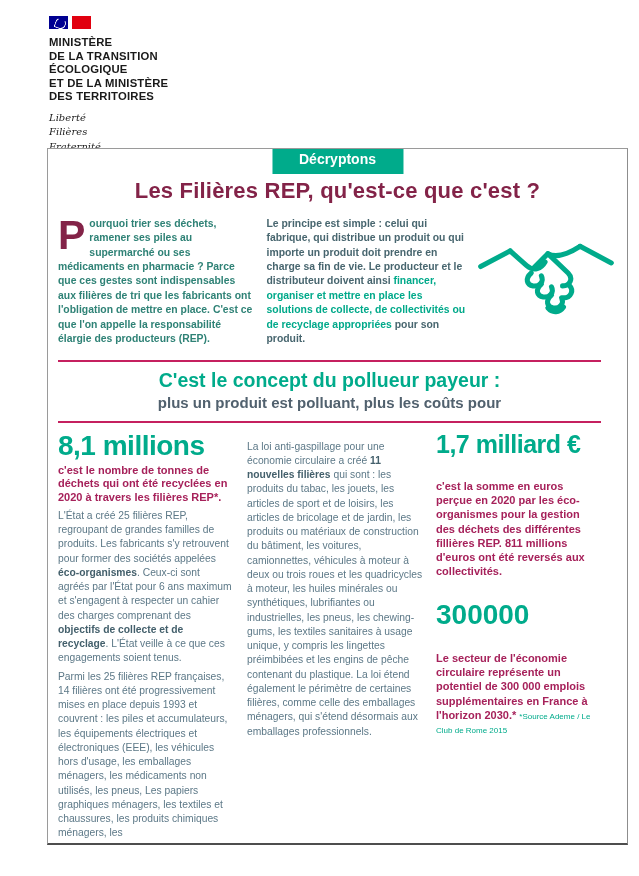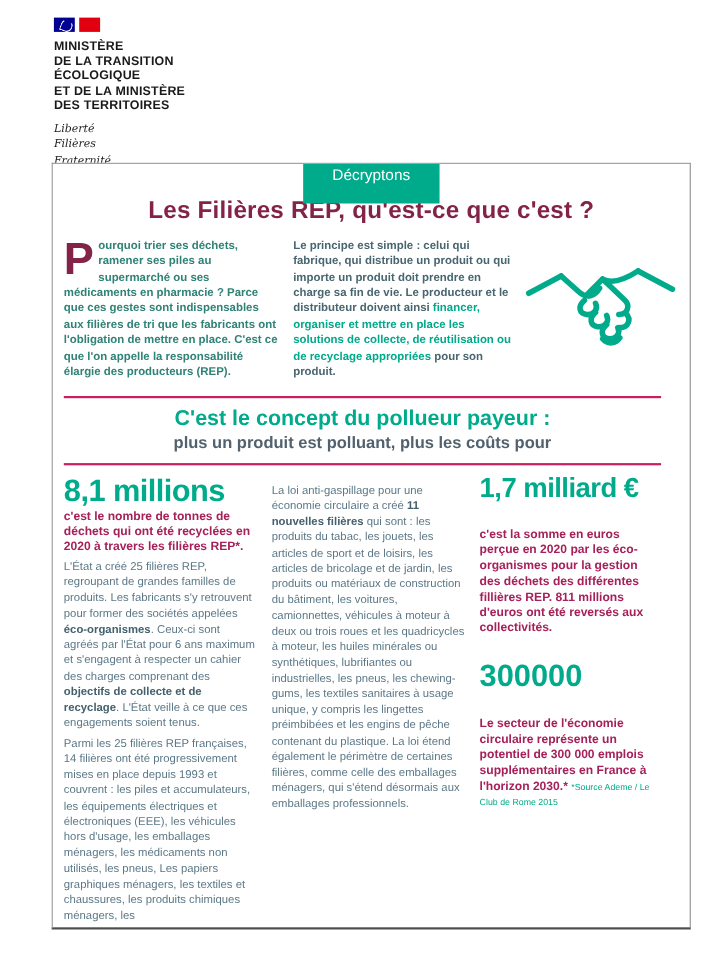--- a/index.html
+++ b/index.html
@@ -25,22 +25,22 @@
   .gov-motto { margin-top:7px; font-family:"DejaVu Serif", serif; font-style:italic; font-size:10px; color:#222; line-height:1.45; }
 
   
   .frame {
     position:absolute; left:47px; top:148px; width:581px; height:697px;
     border:1px solid #9a9a9a; border-bottom:2px solid #4d4d4d; border-right:1.5px solid #8d8d8d;
     background:#fff; overflow:hidden;
   }
   .banner {
     position:absolute; top:0; left:50%; transform:translateX(-50%);
-    background:#00ab8b; color:#fff; font-weight:normal; font-size:14px;
-    padding:3px 27px 19px; line-height:1;
+    background:#00ab8b; color:#fff; font-weight:bold; font-size:14px;
+    padding:3px 27px 8px; line-height:1;
   }
   .page-title {
     margin-top:29px; text-align:center;
     color:#832348; font-weight:bold; font-size:22px; letter-spacing:.2px;
   }
 
   
   .intro-row { display:flex; gap:11px; padding:0 12px 0 10px; margin-top:13px; }
   .intro-col1 { width:198px; font-size:10.4px; line-height:1.38; color:#2f8276; font-weight:600; }
   .dropcap { float:left; font-size:41px; line-height:.78; font-weight:bold; color:#832348; margin:3px 4px 0 0; }
@@ -99,21 +99,21 @@
 <div class="frame">
 
   <div class="banner">Décryptons</div>
 
   <h1 class="page-title">Les Filières REP, qu'est-ce que c'est ?</h1>
 
   <div class="intro-row">
     <div class="intro-col1">
       <span class="dropcap">P</span><span>ourquoi trier ses déchets, ramener ses piles au supermarché ou ses médicaments en pharmacie ? Parce que ces gestes sont indispensables aux filières de tri que les fabricants ont l'obligation de mettre en place. C'est ce que l'on appelle la responsabilité élargie des producteurs (REP).</span>
     </div>
-    <div class="intro-col2"><span>Le principe est simple : celui qui fabrique, qui distribue un produit ou qui importe un produit doit prendre en charge sa fin de vie. Le producteur et le distributeur doivent ainsi </span><span class="g">financer, organiser et mettre en place les solutions de collecte, de réutilisation ou de recyclage appropriées</span><span> pour son produit.</span></div>
+    <div class="intro-col2"><span>Le principe est simple : celui qui fabrique, qui distribue un produit ou qui importe un produit doit prendre en charge sa fin de vie. Le producteur et le distributeur doivent ainsi </span><span class="g">financer, organiser et mettre en place les solutions de collecte, de collectivités ou de recyclage appropriées</span><span> pour son produit.</span></div>
     <div class="intro-icon">
       <svg width="138" height="108" viewBox="0 0 150 115" aria-hidden="true">
         <g fill="none" stroke="#00ab8b" stroke-width="5.5" stroke-linecap="round" stroke-linejoin="round">
           <path d="M4,44 L36,27"></path>
           <path d="M146,40 L112,22"></path>
           <path d="M112,22 C98,31 86,35 77,30 L61,46"></path>
           <path d="M36,27 L54,43 C62,50 70,46 74,39"></path>
           <path d="M59,51 c-7,6 -5,13 2,14 c7,1 12,-5 9,-11"></path>
           <path d="M70,63 c-7,6 -5,13 2,14 c7,1 12,-5 9,-11"></path>
           <path d="M81,75 c-7,6 -5,13 2,14 c7,1 12,-5 9,-11"></path>

